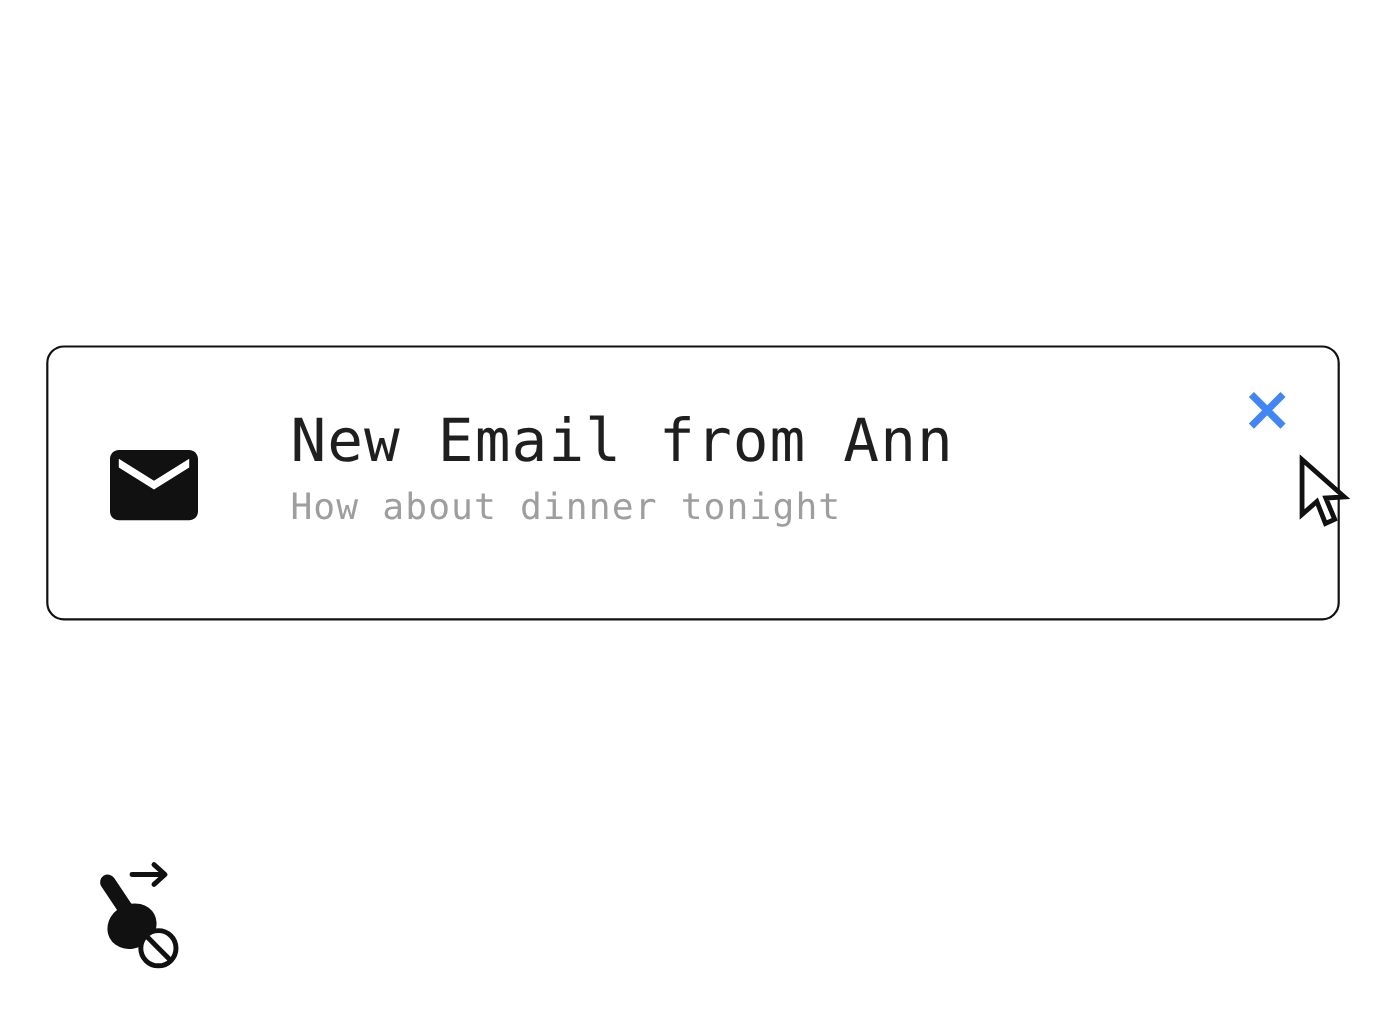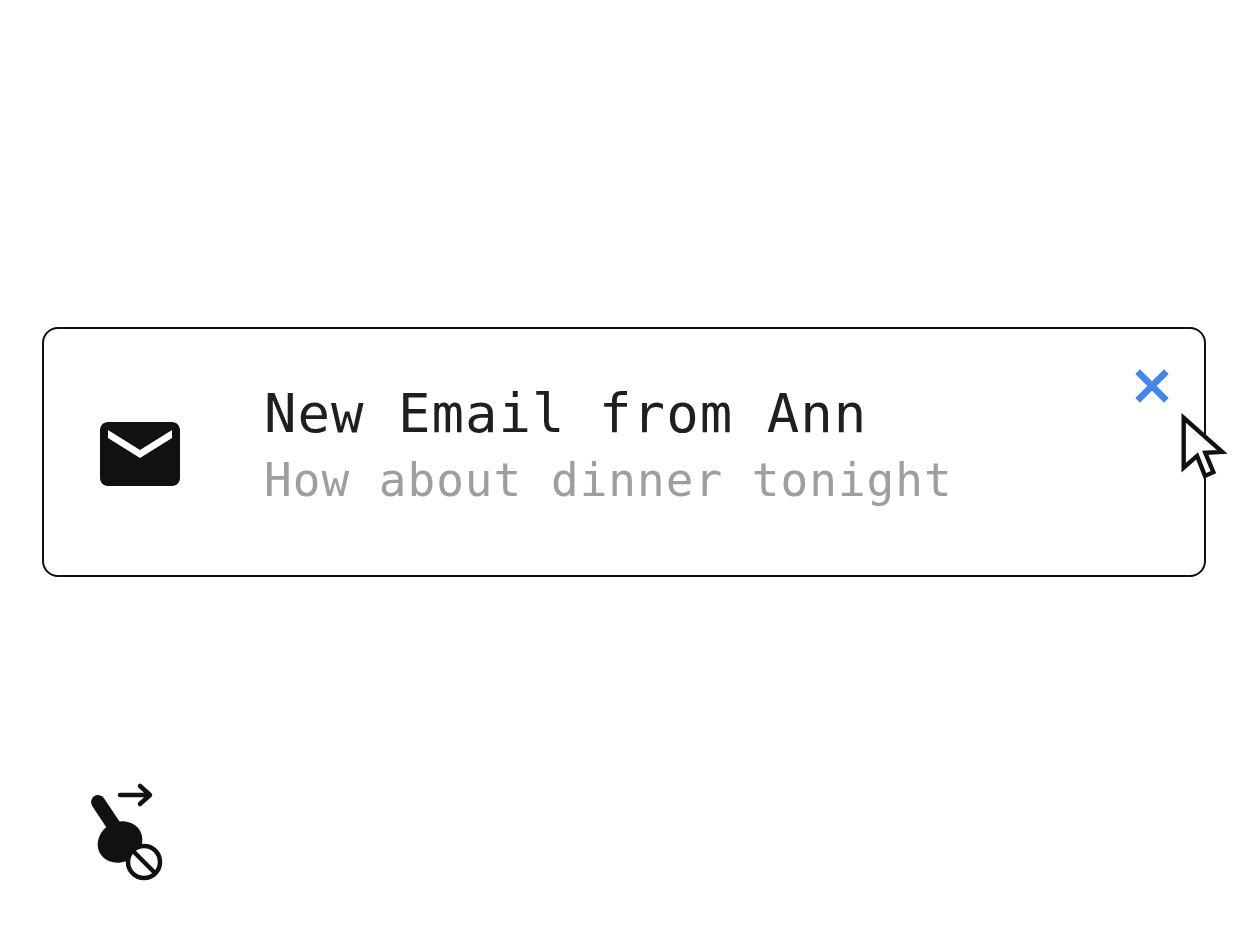--- a/index.html
+++ b/index.html
@@ -11,26 +11,27 @@
     height: 936px;
     position: relative;
     background: #ffffff;
     overflow: hidden;
     font-family: "DejaVu Sans Mono", monospace;
   }
 
   .notification-card {
     position: absolute;
     left: 42px;
-    top: 327px;
+    top: 314px;
     width: 1160px;
     height: 246px;
     background: #ffffff;
     border: 2px solid var(--border-black, #111111);
     border-radius: 16px;
+    padding-left: 12px;
   }
 
   .email-icon {
     position: absolute;
     left: 48px;
     top: 77px;
     width: 96px;
     height: 96px;
   }
 
@@ -42,21 +43,21 @@
     line-height: 1;
     letter-spacing: 1px;
     color: var(--title-black, #1f1f1f);
     white-space: nowrap;
   }
 
   .notif-subtitle {
     position: absolute;
     left: 220px;
     top: 128px;
-    font-size: 46px;
+    font-size: 33px;
     line-height: 1;
     letter-spacing: 1px;
     color: var(--subtitle-gray, #9e9e9e);
     white-space: nowrap;
     text-align: center;
   }
 
   .close-icon {
     position: absolute;
     left: 1085px;

